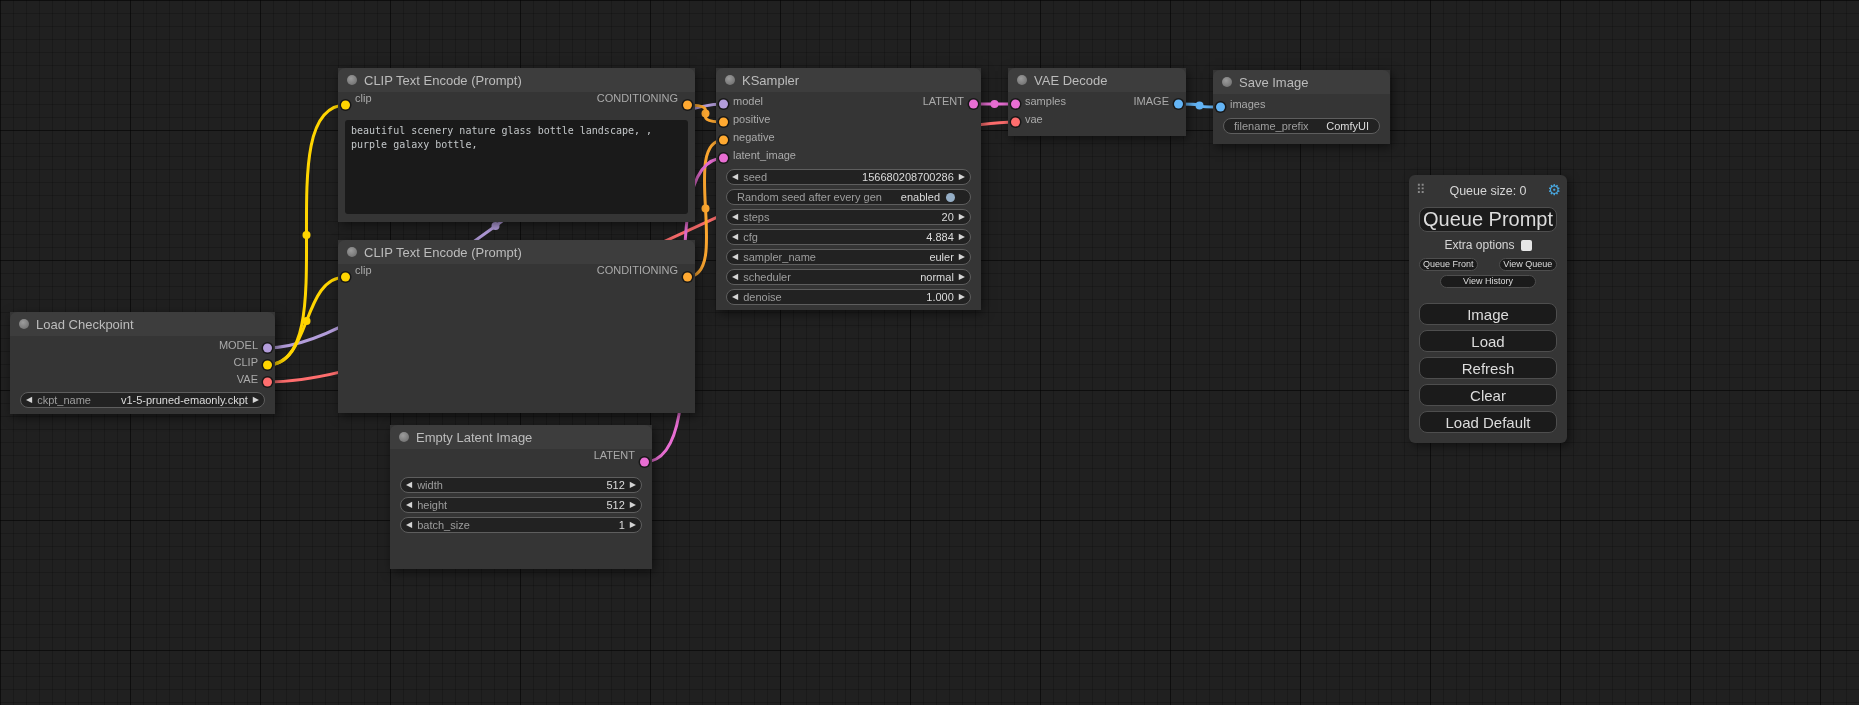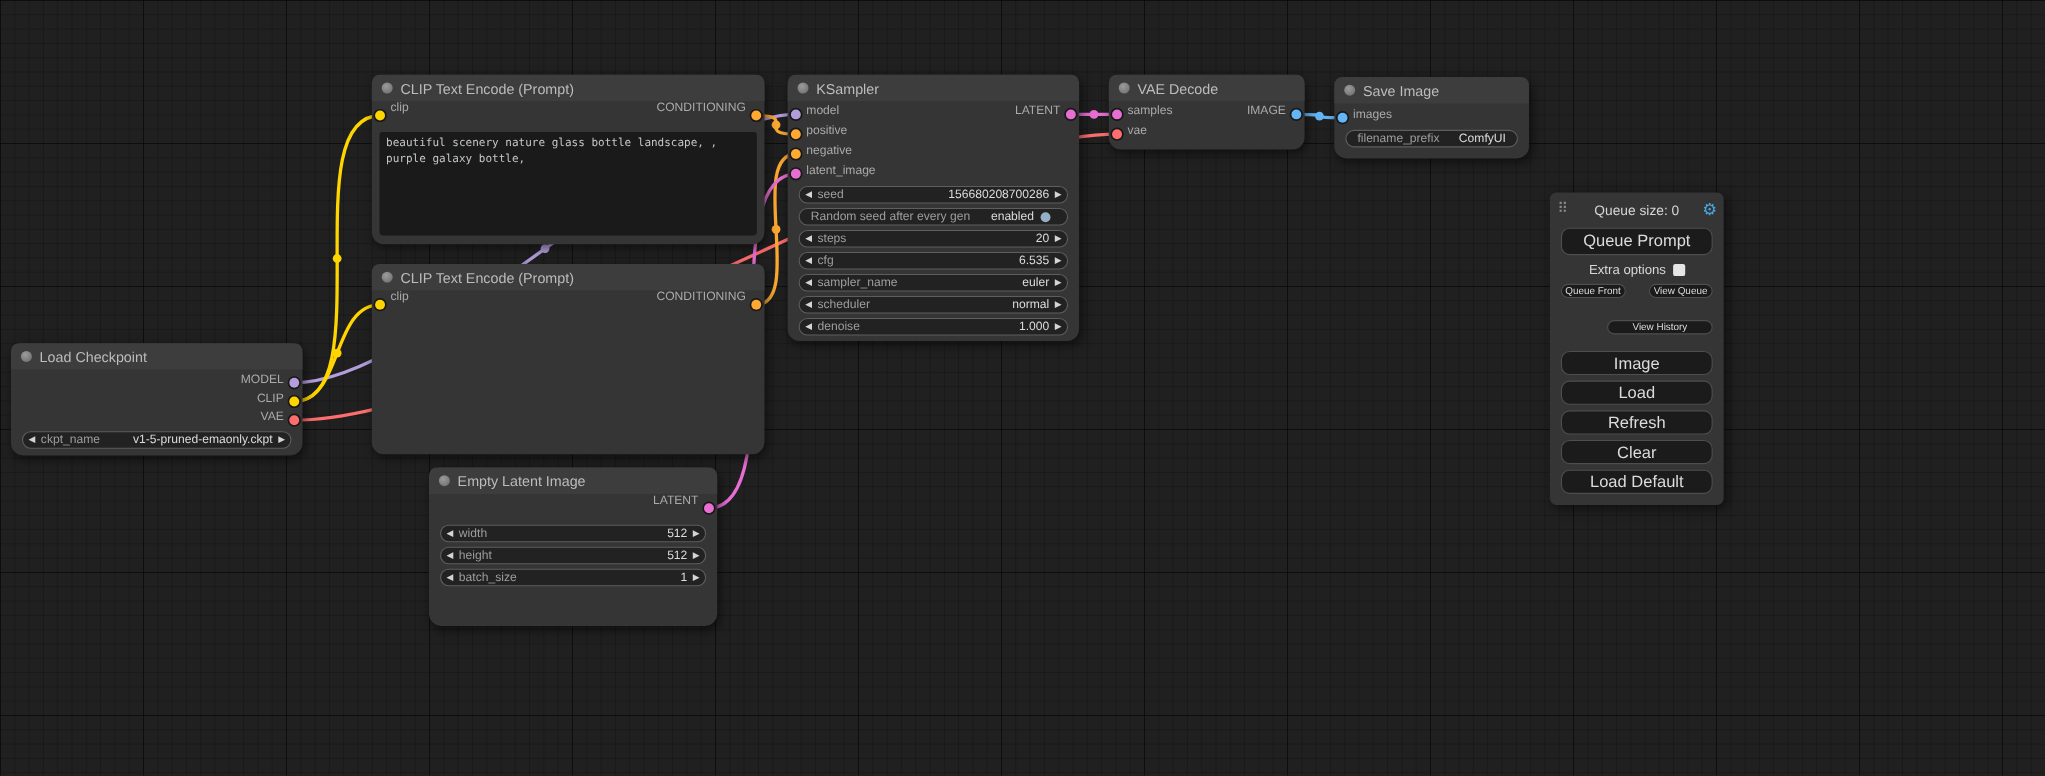--- a/index.html
+++ b/index.html
@@ -10,21 +10,21 @@
     background-color:#202020;
     background-image:
       linear-gradient(rgba(0,0,0,.45) 1px,transparent 1px),
       linear-gradient(90deg,rgba(0,0,0,.45) 1px,transparent 1px),
       linear-gradient(rgba(0,0,0,.20) 1px,transparent 1px),
       linear-gradient(90deg,rgba(0,0,0,.20) 1px,transparent 1px);
     background-size:130px 130px,130px 130px,13px 13px,13px 13px;}
 
   #links{position:absolute;inset:0;z-index:1;pointer-events:none}
 
-  .node{position:absolute;z-index:2;background:#353535;border-radius:11px;
+  .node{position:absolute;z-index:2;background:#353535;border-radius:0;
     box-shadow:2px 3px 10px rgba(0,0,0,.55);display:flex;flex-direction:column;
     font-size:11px;color:#aaa}
   .node-title{height:24px;flex:0 0 24px;background:#3d3d3d;border-radius:7px 7px 0 0;
     display:flex;align-items:center;gap:7px;padding:0 9px;color:#bcbcbc;font-size:13px;cursor:move}
   .collapse-dot{width:10px;height:10px;border-radius:50%;flex:0 0 10px;
     background:radial-gradient(circle at 40% 35%,#9c9c9c,#686868)}
   .node-body{display:flex;flex-direction:column;flex:1;min-height:0}
   .pt3{padding-top:3px}.pt4{padding-top:4px}
 
   .slot-row{position:relative;display:flex;flex:0 0 18px;height:18px}
@@ -51,28 +51,28 @@
     color:#c3c7c9;white-space:pre-wrap;overflow:hidden;cursor:text}
 
   .menu{position:absolute;z-index:3;left:1409px;top:175px;width:158px;background:#353535;
     border-radius:6px;box-shadow:3px 3px 10px rgba(0,0,0,.5);padding:6px 10px 10px;color:#d6d6d6}
   .menu-header{position:relative;height:20px;display:flex;align-items:center;
     justify-content:center;font-size:12.5px}
   .drag-handle{position:absolute;left:-3px;top:1px;color:#8a8a8a;font-size:13px;cursor:grab}
   .gear-btn{position:absolute;right:-4px;top:0;color:var(--c-gear);font-size:15px;cursor:pointer}
   .btn{display:block;width:100%;background:#1b1b1b;border:1px solid #4e4e4e;border-radius:8px;
     color:#dcdcdc;font-family:inherit;cursor:pointer;text-align:center}
-  .btn.big{height:25px;font-size:15px;margin-top:6px}
+  .btn.big{height:25px;font-size:20px;margin-top:6px}
   .btn.mid{height:22px;font-size:15px;margin-top:5px}
   .extra-row{display:flex;align-items:center;justify-content:center;gap:6px;height:18px;
     margin-top:4px;font-size:12px}
   .checkbox{width:11px;height:11px;background:#e6e6e6;border-radius:2px;cursor:pointer}
   .small-row{display:flex;gap:21px;margin-top:4px}
   .btn.small{height:13px;font-size:9px;border-radius:7px;flex:1;line-height:1;padding:0}
-  .vh-wrap{display:flex;justify-content:flex-end;margin-top:20px}
+  .vh-wrap{display:flex;justify-content:center;margin-top:4px}
   .btn.small.vh{flex:none;width:96px}
   .menu-gap{height:10px}
 </style>
 </head>
 <body>
 
 <div id="canvas">
 
   <svg id="links" width="1859" height="705">
       <path d="M267,348 C387,348 604,104 724,104" stroke="#B39DDB" stroke-width="3" fill="none" stroke-linecap="round"></path>
@@ -221,21 +221,21 @@
       </div>
       <div class="widget">
         <span class="warrow">◀</span>
         <span class="wlabel">steps</span>
         <span class="wvalue">20</span>
         <span class="warrow">▶</span>
       </div>
       <div class="widget">
         <span class="warrow">◀</span>
         <span class="wlabel">cfg</span>
-        <span class="wvalue">6.535</span>
+        <span class="wvalue">4.884</span>
         <span class="warrow">▶</span>
       </div>
       <div class="widget">
         <span class="warrow">◀</span>
         <span class="wlabel">sampler_name</span>
         <span class="wvalue">euler</span>
         <span class="warrow">▶</span>
       </div>
       <div class="widget">
         <span class="warrow">◀</span>

